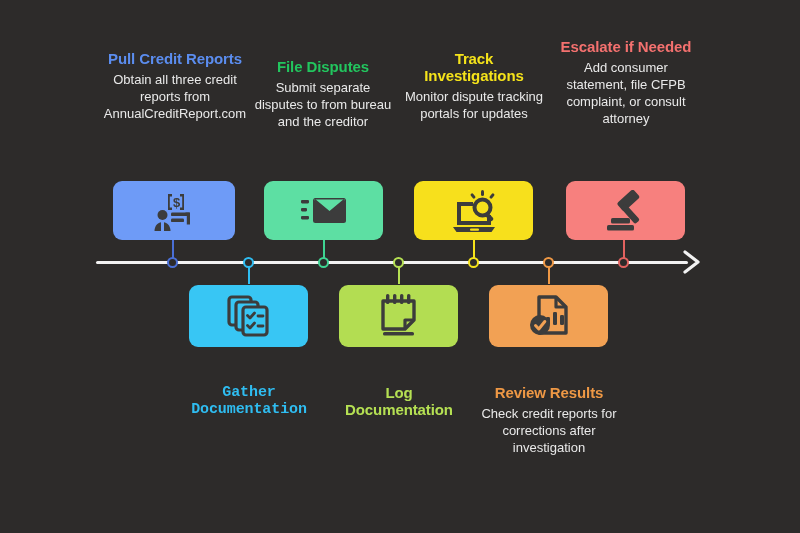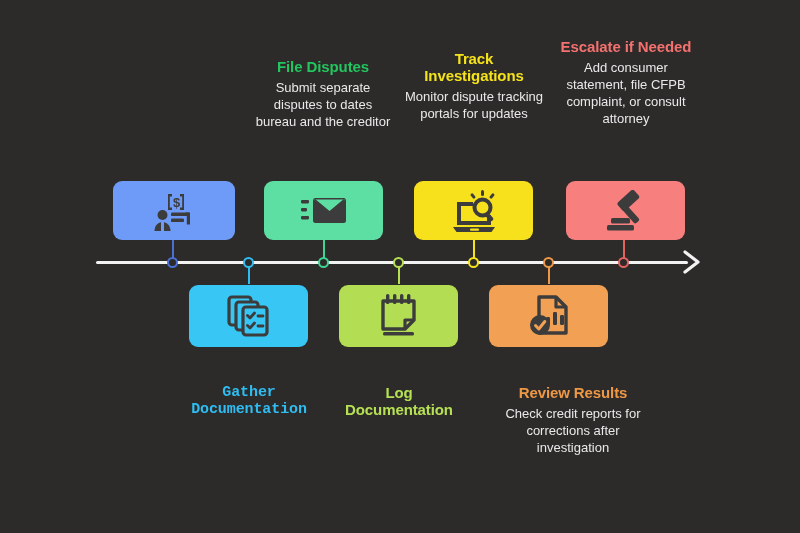--- a/index.html
+++ b/index.html
@@ -52,24 +52,28 @@
     background: #2d2b2a;
     border-width: 2.5px;
     border-style: solid;
   }
 </style>
 </head>
 <body>
 
 <div id="stage">
 
+  <div class="txtblock" style="left:95px; top:50px; width:160px;">
+    <div class="txt-title" style="color:#5b8def;">Pull Credit Reports</div>
+    <div class="txt-desc">Obtain all three credit reports from AnnualCreditReport.com</div>
+  </div>
 
   <div class="txtblock" style="left:252px; top:58px; width:142px;">
     <div class="txt-title" style="color:#22c55e;">File Disputes</div>
-    <div class="txt-desc">Submit separate disputes to dates bureau and the creditor</div>
+    <div class="txt-desc">Submit separate disputes to from bureau and the creditor</div>
   </div>
 
   <div class="txtblock" style="left:552px; top:38px; width:148px;">
     <div class="txt-title" style="color:#f4716f;">Escalate if Needed</div>
     <div class="txt-desc">Add consumer statement, file CFPB complaint, or consult attorney</div>
   </div>
 
   <div class="txtblock" style="left:404px; top:50px; width:140px;">
     <div class="txt-title" style="color:#f5e31a;">Track Investigations</div>
     <div class="txt-desc">Monitor dispute tracking portals for updates</div>
@@ -212,18 +216,18 @@
   </div>
 
   <div class="txtblock" style="left:180px; top:384px; width:138px;">
     <div class="txt-title" style="color:#2fbdf1;font-family:Liberation Mono, monospace;">Gather Documentation</div>
   </div>
 
   <div class="txtblock" style="left:330px; top:384px; width:138px;">
     <div class="txt-title" style="color:#b5e053;">Log Documentation</div>
   </div>
 
-  <div class="txtblock" style="left:504px; top:384px; width:138px;">
+  <div class="txtblock" style="left:480px; top:384px; width:138px;">
     <div class="txt-title" style="color:#ee9845;">Review Results</div>
     <div class="txt-desc">Check credit reports for corrections after investigation</div>
   </div>
 
 </div>
 
 </body></html>

